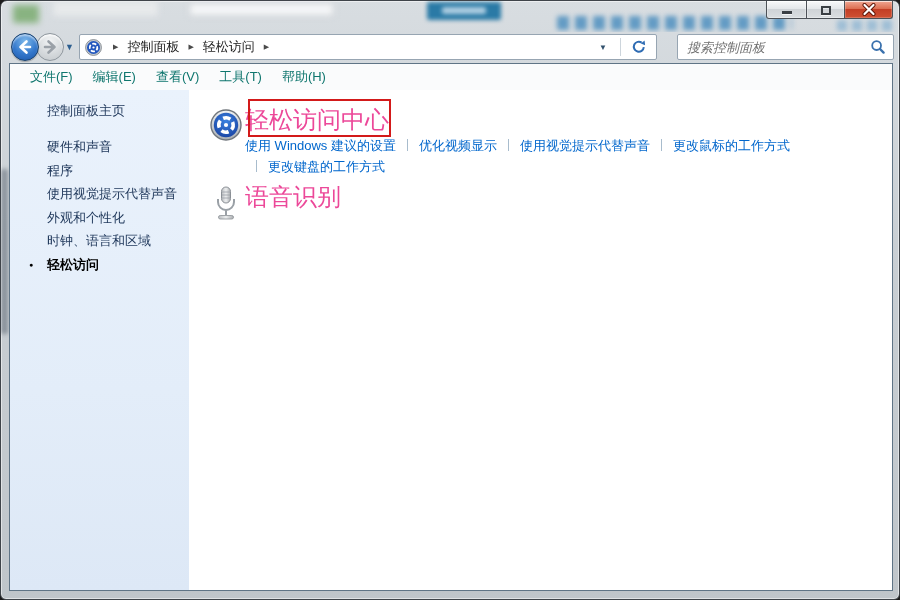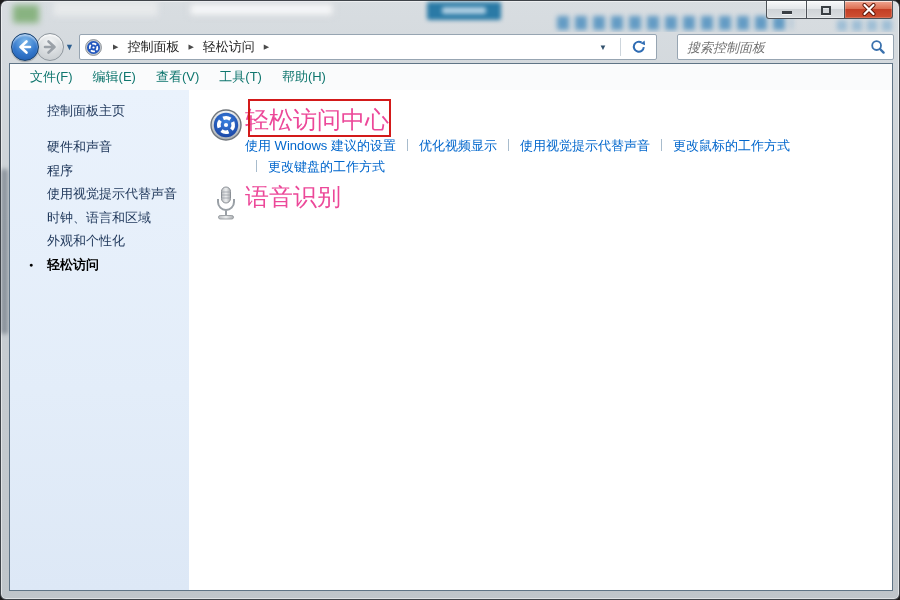--- a/index.html
+++ b/index.html
@@ -189,22 +189,22 @@
       <span class="menu-item">帮助(H)</span>
     </div>
 
     <div class="bodyarea">
 
       <div class="sidebar">
         <div class="side-home">控制面板主页</div>
         <div class="side-item">硬件和声音</div>
         <div class="side-item">程序</div>
         <div class="side-item">使用视觉提示代替声音</div>
+        <div class="side-item">外观和个性化</div>
         <div class="side-item">时钟、语言和区域</div>
-        <div class="side-item">外观和个性化</div>
         <div class="side-item side-active">
           <span class="side-bullet">●</span>
           <span>轻松访问</span>
         </div>
       </div>
 
       <div class="main">
 
         <div class="section">
           <div class="section-iconcol">

